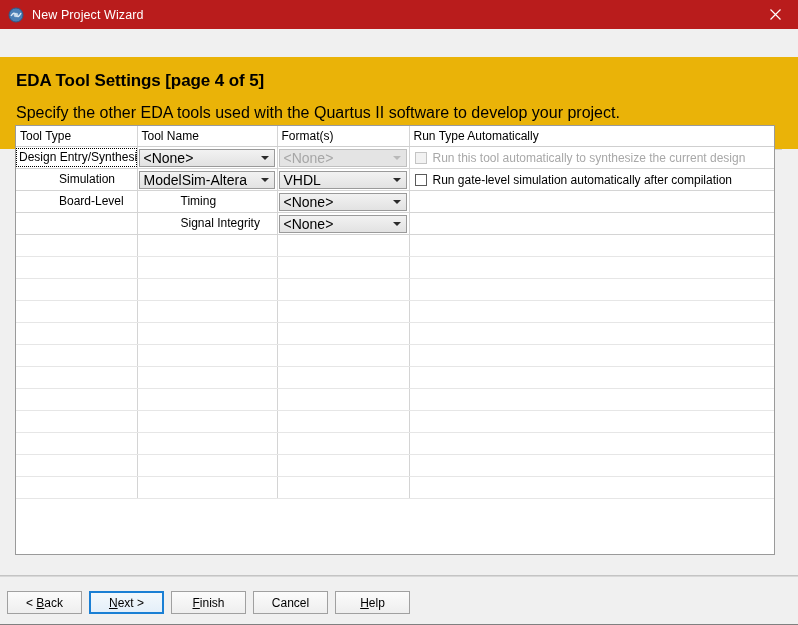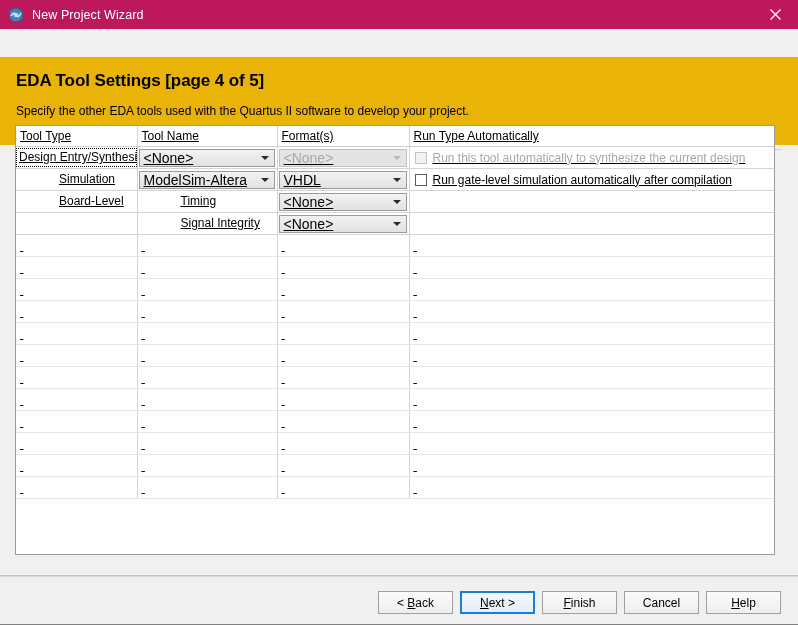--- a/index.html
+++ b/index.html
@@ -10,21 +10,21 @@
     overflow: hidden;
     background: #f0f0f0;
     font-family: "Liberation Sans", sans-serif;
     font-size: 12px;
     color: #000;
   }
 
   
   #titlebar {
     height: 29px;
-    background: #be185d;
+    background: #b91c1c;
     display: flex;
     align-items: center;
     position: relative;
   }
   #title-icon {
     width: 16px; height: 16px;
     margin-left: 8px; margin-right: 8px;
     flex: none;
     position: relative;
   }
@@ -49,21 +49,21 @@
     position: relative;
     margin-top: 28px;
   }
   #page-title {
     font-size: 17px;
     font-weight: bold;
     padding: 14px 0 0 16px;
     letter-spacing: -0.1px;
   }
   #page-subtitle {
-    font-size: 12px;
+    font-size: 16px;
     padding: 13px 16px 0 16px;
   }
   #header-rule {
     position: absolute;
     left: 16px; right: 16px;
     top: 92px;
     height: 1px;
     background: #d0d0d0;
   }
 
@@ -78,21 +78,20 @@
   #table-wrap {
     position: absolute;
     left: 15px;
     top: 125px;
     width: 760px;
     height: 430px;
     background: #ffffff;
     border: 1px solid #9a9a9a;
     box-sizing: border-box;
     overflow: hidden;
-    text-decoration: underline;
   }
   table.eda {
     border-collapse: collapse;
     width: 100%;
     table-layout: fixed;
     font-size: 12px;
   }
   table.eda col.c-type  { width: 121px; }
   table.eda col.c-name  { width: 140px; }
   table.eda col.c-fmt   { width: 132px; }
@@ -196,21 +195,20 @@
     background: #d8d8d8;
     border-top: 1px solid #c4c4c4;
   }
   #footer {
     position: absolute;
     left: 0; right: 0;
     top: 578px;
     height: 47px;
     background: #f0f0f0;
     display: flex;
-    justify-content: flex-end;
     align-items: flex-start;
     padding-top: 13px;
     padding-right: 17px;
     box-sizing: border-box;
   }
   .btn {
     width: 75px;
     height: 23px;
     margin-left: 7px;
     background: linear-gradient(#fbfbfb, #eeeeee);

